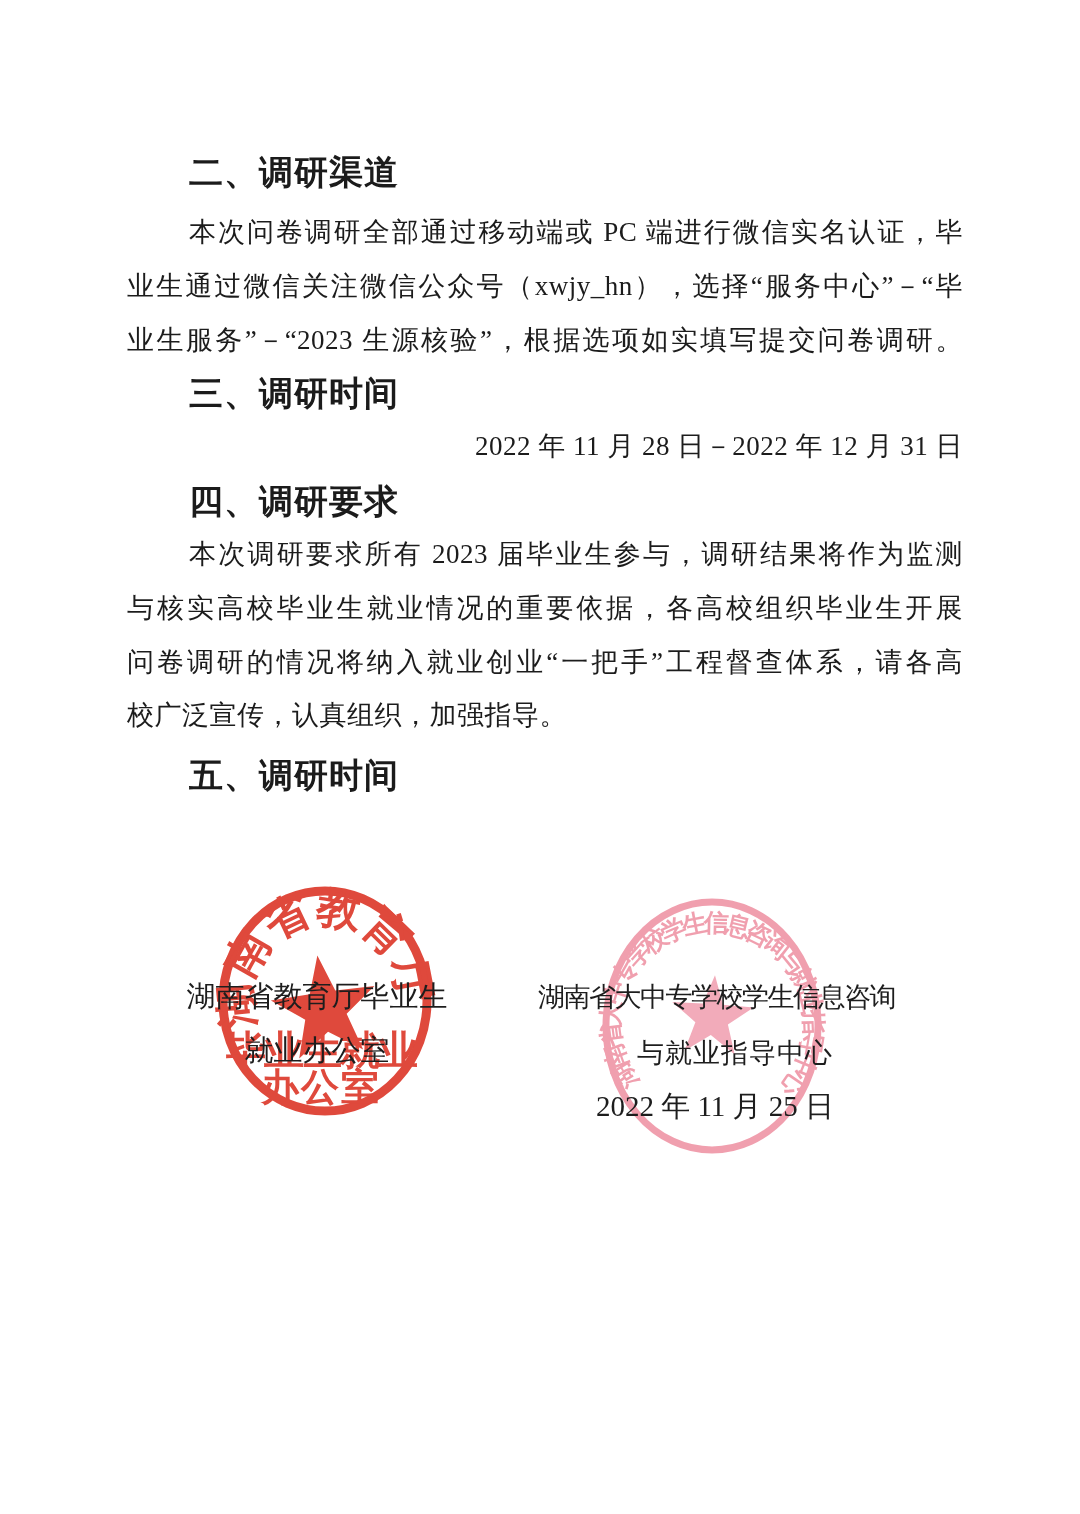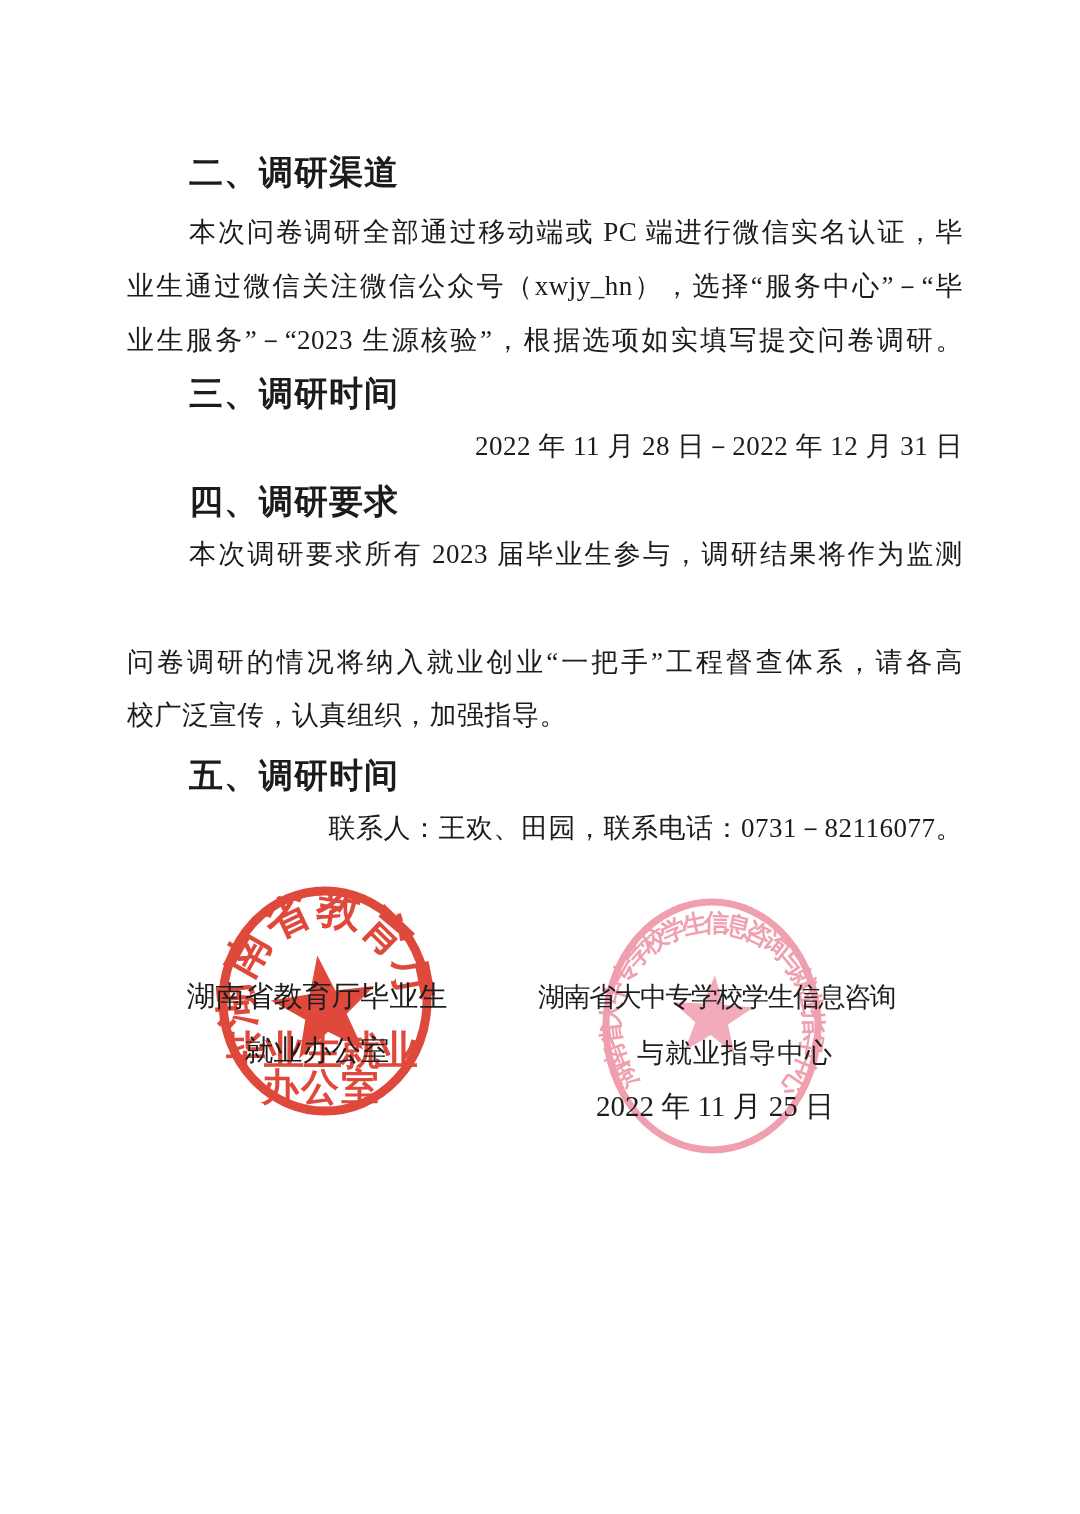--- a/index.html
+++ b/index.html
@@ -27,25 +27,25 @@
   <div class="heading" style="top:152px">二、调研渠道</div>
   <div class="bodyline indent justify" style="top:213px">本次问卷调研全部通过移动端或 PC 端进行微信实名认证，毕</div>
   <div class="bodyline justify" style="top:267px">业生通过微信关注微信公众号（xwjy_hn），选择“服务中心”－“毕</div>
   <div class="bodyline justify" style="top:321px">业生服务”－“2023 生源核验”，根据选项如实填写提交问卷调研。</div>
 
   <div class="heading" style="top:373px">三、调研时间</div>
   <div class="bodyline indent" style="top:427px">2022 年 11 月  28 日－2022 年 12 月 31 日</div>
 
   <div class="heading" style="top:481px">四、调研要求</div>
   <div class="bodyline indent justify" style="top:535px">本次调研要求所有 2023 届毕业生参与，调研结果将作为监测</div>
+  <div class="bodyline justify" style="top:589px">与核实高校毕业生就业情况的重要依据，各高校组织毕业生开展</div>
   <div class="bodyline justify" style="top:643px">问卷调研的情况将纳入就业创业“一把手”工程督查体系，请各高</div>
   <div class="bodyline" style="top:696px">校广泛宣传，认真组织，加强指导。</div>
 
   <div class="heading" style="top:755px">五、调研时间</div>
-  <div class="bodyline indent" style="top:809px">联系人：王欢、田园，联系电话：0731－82116077。</div>
 
   <div class="seal seal-left">
     <svg width="224" height="236" viewBox="0 0 224 236">
       <ellipse cx="112" cy="117" rx="102" ry="110" fill="none" stroke-width="9" stroke="#dd3a2c"></ellipse>
       <defs>
         <path id="arcL" d="M 42.4,138.2 A 74,74 0 1,1 181.6,138.2" fill="none"></path>
       </defs>
       <g transform="rotate(-6 112 113)">
         <text font-size="44" letter-spacing="1" fill="#dd3a2c">
           <textPath href="#arcL" startOffset="4">湖南省教育厅</textPath>

